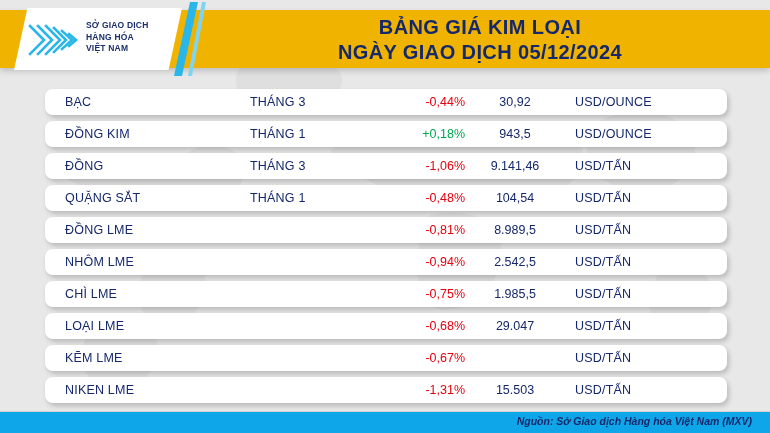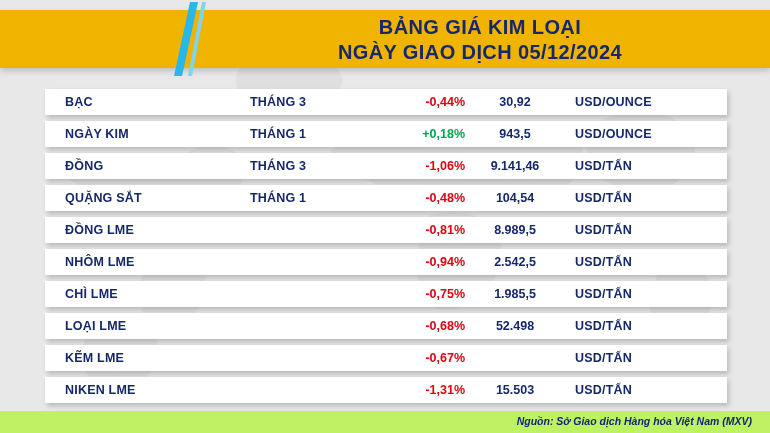--- a/index.html
+++ b/index.html
@@ -93,26 +93,26 @@
     position:absolute;
     left:45px; top:89px;
     width:682px;
     z-index:3;
   }
   .price-row {
     position:relative;
     height:26px;
     margin-bottom:6px;
     background:#ffffff;
-    border-radius:0;
+    border-radius:8px;
     box-shadow:2px 3px 5px rgba(0,0,0,0.20);
     display:flex;
     align-items:center;
     color:#15286b;
-    font-weight:bold;
+    font-weight:normal;
     font-size:12.5px;
   }
   .c-name {
     position:absolute;
     left:20px;
     white-space:nowrap;
     letter-spacing:0.2px;
   }
   .c-month {
     position:absolute;
@@ -141,21 +141,21 @@
     left:530px;
     white-space:nowrap;
     letter-spacing:0.2px;
   }
 
   
   #footer-bar {
     position:absolute;
     left:0; bottom:0;
     width:770px; height:22px;
-    background:#bef264;
+    background:#0ea5e9;
     border-top:1px solid #d2d2d2;
     z-index:3;
   }
   #source-note {
     position:absolute;
     right:18px; top:3px;
     color:#15286b;
     font-size:10.5px;
     font-style:italic;
     font-weight:bold;
@@ -175,41 +175,58 @@
       <path d="M430 215 q40 -8 60 10 q18 18 8 46 q-12 32 -44 38 q-26 5 -34 -20 q-10 -34 10 -74 z"></path>
       <path d="M600 120 q40 -18 72 -2 q28 14 22 40 q-8 30 -46 32 q-40 2 -56 -22 q-14 -22 8 -48 z"></path>
       <path d="M660 270 q30 -12 46 6 q14 16 2 38 q-14 24 -38 18 q-22 -6 -20 -30 q2 -20 10 -32 z"></path>
       <path d="M90 330 q34 -14 58 2 q18 12 8 32 q-14 26 -46 22 q-28 -4 -28 -28 q0 -18 8 -28 z"></path>
       <path d="M250 60 q46 -16 78 2 q22 12 10 30 q-16 22 -58 18 q-40 -4 -44 -26 q-2 -16 14 -24 z"></path>
     </g>
   </svg>
 
   <div id="header-band"></div>
 
+  <div id="logo-card">
+    <div class="card-shape"></div>
+    <svg id="logo-mark" viewBox="0 0 52 36">
+      <g fill="none" stroke="#29b6e8" stroke-width="2.6" stroke-linecap="square">
+        <polyline points="2,4 16,18 2,32"></polyline>
+        <polyline points="10,4 24,18 10,32"></polyline>
+        <polyline points="18,4 32,18 18,32"></polyline>
+        <polyline points="26,6 38,18 26,30"></polyline>
+        <polyline points="34,9 44,18 34,27"></polyline>
+        <polyline points="41,12 48,18 41,24"></polyline>
+      </g>
+      <circle cx="47" cy="18" r="1.6" fill="#29b6e8"></circle>
+    </svg>
+    <div id="logo-text" style="white-space: pre;">SỞ GIAO DỊCH
+HÀNG HÓA
+VIỆT NAM</div>
+  </div>
 
   <svg id="cyan-slash" viewBox="0 0 40 74">
     <polygon points="22,0 30,0 14,74 6,74" fill="#29b6e8"></polygon>
     <polygon points="34,0 38,0 24,74 20,74" fill="#7fd4f0"></polygon>
   </svg>
 
   <div id="title-block">
     <div class="title-line">BẢNG GIÁ KIM LOẠI</div>
     <div class="title-line">NGÀY GIAO DỊCH 05/12/2024</div>
   </div>
 
   <div id="price-table">
       <div class="price-row">
         <span class="c-name">BẠC</span>
         <span class="c-month">THÁNG 3</span>
         <span class="c-change down">-0,44%</span>
         <span class="c-price">30,92</span>
         <span class="c-unit">USD/OUNCE</span>
       </div>
       <div class="price-row">
-        <span class="c-name">NGÀY KIM</span>
+        <span class="c-name">ĐỒNG KIM</span>
         <span class="c-month">THÁNG 1</span>
         <span class="c-change up">+0,18%</span>
         <span class="c-price">943,5</span>
         <span class="c-unit">USD/OUNCE</span>
       </div>
       <div class="price-row">
         <span class="c-name">ĐỒNG</span>
         <span class="c-month">THÁNG 3</span>
         <span class="c-change down">-1,06%</span>
         <span class="c-price">9.141,46</span>
@@ -240,21 +257,21 @@
         <span class="c-name">CHÌ LME</span>
         <span class="c-month"></span>
         <span class="c-change down">-0,75%</span>
         <span class="c-price">1.985,5</span>
         <span class="c-unit">USD/TẤN</span>
       </div>
       <div class="price-row">
         <span class="c-name">LOẠI LME</span>
         <span class="c-month"></span>
         <span class="c-change down">-0,68%</span>
-        <span class="c-price">52.498</span>
+        <span class="c-price">29.047</span>
         <span class="c-unit">USD/TẤN</span>
       </div>
       <div class="price-row">
         <span class="c-name">KẼM LME</span>
         <span class="c-month"></span>
         <span class="c-change down">-0,67%</span>
         <span class="c-unit">USD/TẤN</span>
       </div>
       <div class="price-row">
         <span class="c-name">NIKEN LME</span>

